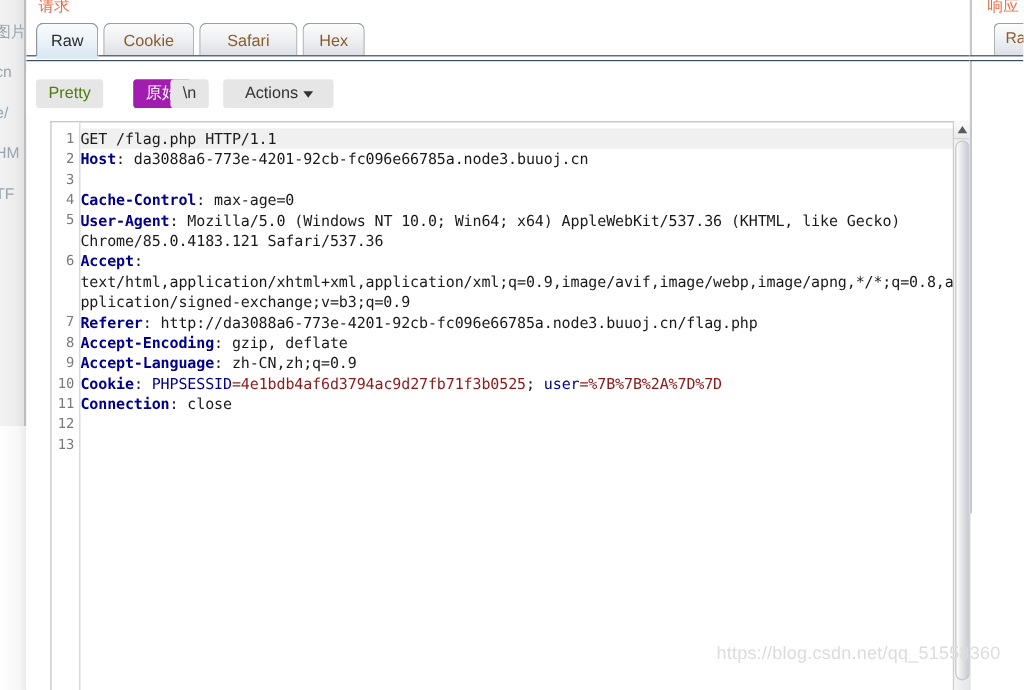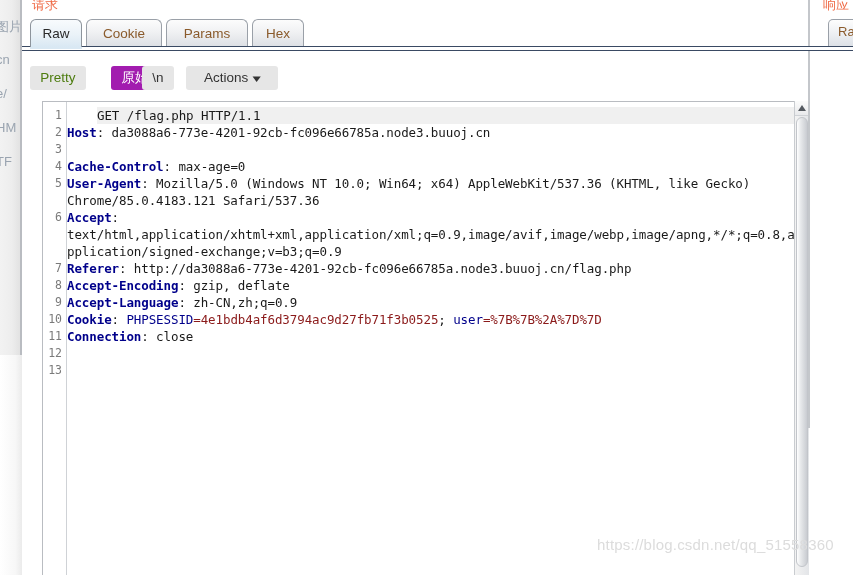--- a/index.html
+++ b/index.html
@@ -292,21 +292,21 @@
 <div id="left-edge-rule"></div>
 <div id="left-edge-lower"></div>
 
 <div id="request-panel">
 
   <div id="panel-red-label">请求</div>
 
   <div id="tabstrip">
     <div class="tab active" style="left:8px;  width:52px;">Raw</div>
     <div class="tab" style="left:64px; width:76px;">Cookie</div>
-    <div class="tab" style="left:144px;width:82px;">Params</div>
+    <div class="tab" style="left:144px;width:82px;">Safari</div>
     <div class="tab" style="left:230px;width:52px;">Hex</div>
   </div>
   <div id="tab-underline"></div>
   <div id="tab-underline-gap"></div>
 
   <div id="toolbar">
     <div class="tbtn" id="btn-pretty" style="left:8px; width:56px;">Pretty</div>
     <div class="tbtn sel" id="btn-raw" style="left:64px; width:48px;">原始</div>
     <div class="tbtn dark-text" id="btn-newline" style="left:120px; width:32px;">\n</div>
     <div class="tbtn dark-text" id="btn-actions" style="left:164px; width:92px;"><span>Actions</span><span class="chev">▾</span></div>
@@ -322,21 +322,21 @@
         <div class="lnum" style="top: 107px;">6</div>
         <div class="lnum" style="top: 158px;">7</div>
         <div class="lnum" style="top: 175px;">8</div>
         <div class="lnum" style="top: 192px;">9</div>
         <div class="lnum" style="top: 209px;">10</div>
         <div class="lnum" style="top: 226px;">11</div>
         <div class="lnum" style="top: 243px;">12</div>
         <div class="lnum" style="top: 260px;">13</div>
       </div>
     <div id="code">
-        <div class="crow first" style="top: 5px; margin-left: 30px;"><span class="hv">GET /flag.php HTTP/1.1</span></div>
+        <div class="crow first" style="top: 5px;"><span class="hv">GET /flag.php HTTP/1.1</span></div>
         <div class="crow" style="top: 22px;"><span class="hk">Host</span><span class="hv">: da3088a6-773e-4201-92cb-fc096e66785a.node3.buuoj.cn</span></div>
         <div class="crow" style="top: 56px;"><span class="hk">Cache-Control</span><span class="hv">: max-age=0</span></div>
         <div class="crow" style="top: 73px;"><span class="hk">User-Agent</span><span class="hv">: Mozilla/5.0 (Windows NT 10.0; Win64; x64) AppleWebKit/537.36 (KHTML, like Gecko)</span></div>
         <div class="crow" style="top: 90px;"><span class="hv">Chrome/85.0.4183.121 Safari/537.36</span></div>
         <div class="crow" style="top: 107px;"><span class="hk">Accept</span><span class="hv">:</span></div>
         <div class="crow" style="top: 124px;"><span class="hv">text/html,application/xhtml+xml,application/xml;q=0.9,image/avif,image/webp,image/apng,*/*;q=0.8,a</span></div>
         <div class="crow" style="top: 141px;"><span class="hv">pplication/signed-exchange;v=b3;q=0.9</span></div>
         <div class="crow" style="top: 158px;"><span class="hk">Referer</span><span class="hv">: http://da3088a6-773e-4201-92cb-fc096e66785a.node3.buuoj.cn/flag.php</span></div>
         <div class="crow" style="top: 175px;"><span class="hk">Accept-Encoding</span><span class="hv">: gzip, deflate</span></div>
         <div class="crow" style="top: 192px;"><span class="hk">Accept-Language</span><span class="hv">: zh-CN,zh;q=0.9</span></div>

